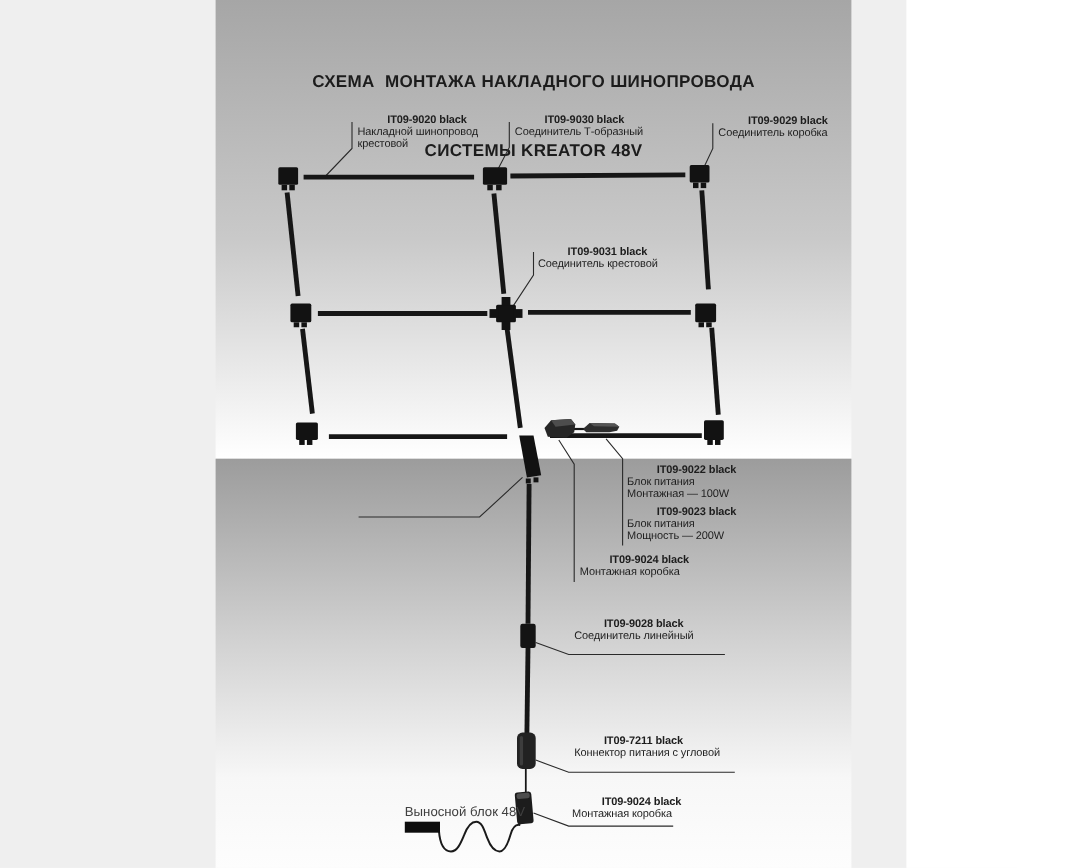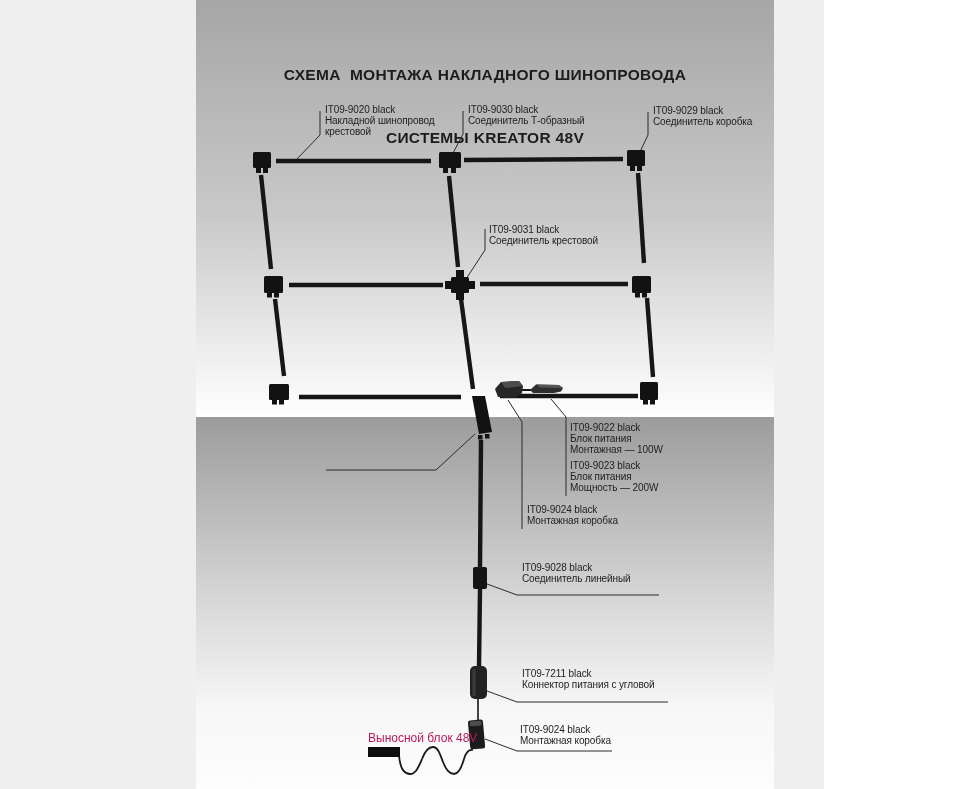--- a/index.html
+++ b/index.html
@@ -26,23 +26,23 @@
     text-align:center;color:#1c1c1c;
     font-size:15.5px;font-weight:bold;line-height:21px;letter-spacing:.3px;
     white-space:pre;
   }
   svg.diagram{position:absolute;left:0;top:0;}
   .label{
     position:absolute;color:#1d1d1d;
     font-size:10px;line-height:11px;letter-spacing:-0.1px;
     white-space:nowrap;
   }
-  .label .code{font-weight:normal;}
+  .label .code{font-weight:bold;margin-left:27px;}
   .freelabel{
-    position:absolute;color:#be185d;font-size:12px;line-height:13px;white-space:nowrap;
+    position:absolute;color:#404040;font-size:12px;line-height:13px;white-space:nowrap;
   }
 </style>
 </head>
 <body>
 
 <div class="stage">
 
   <div class="panel">
     <div class="zone-top"></div>
     <div class="zone-bottom"></div>

